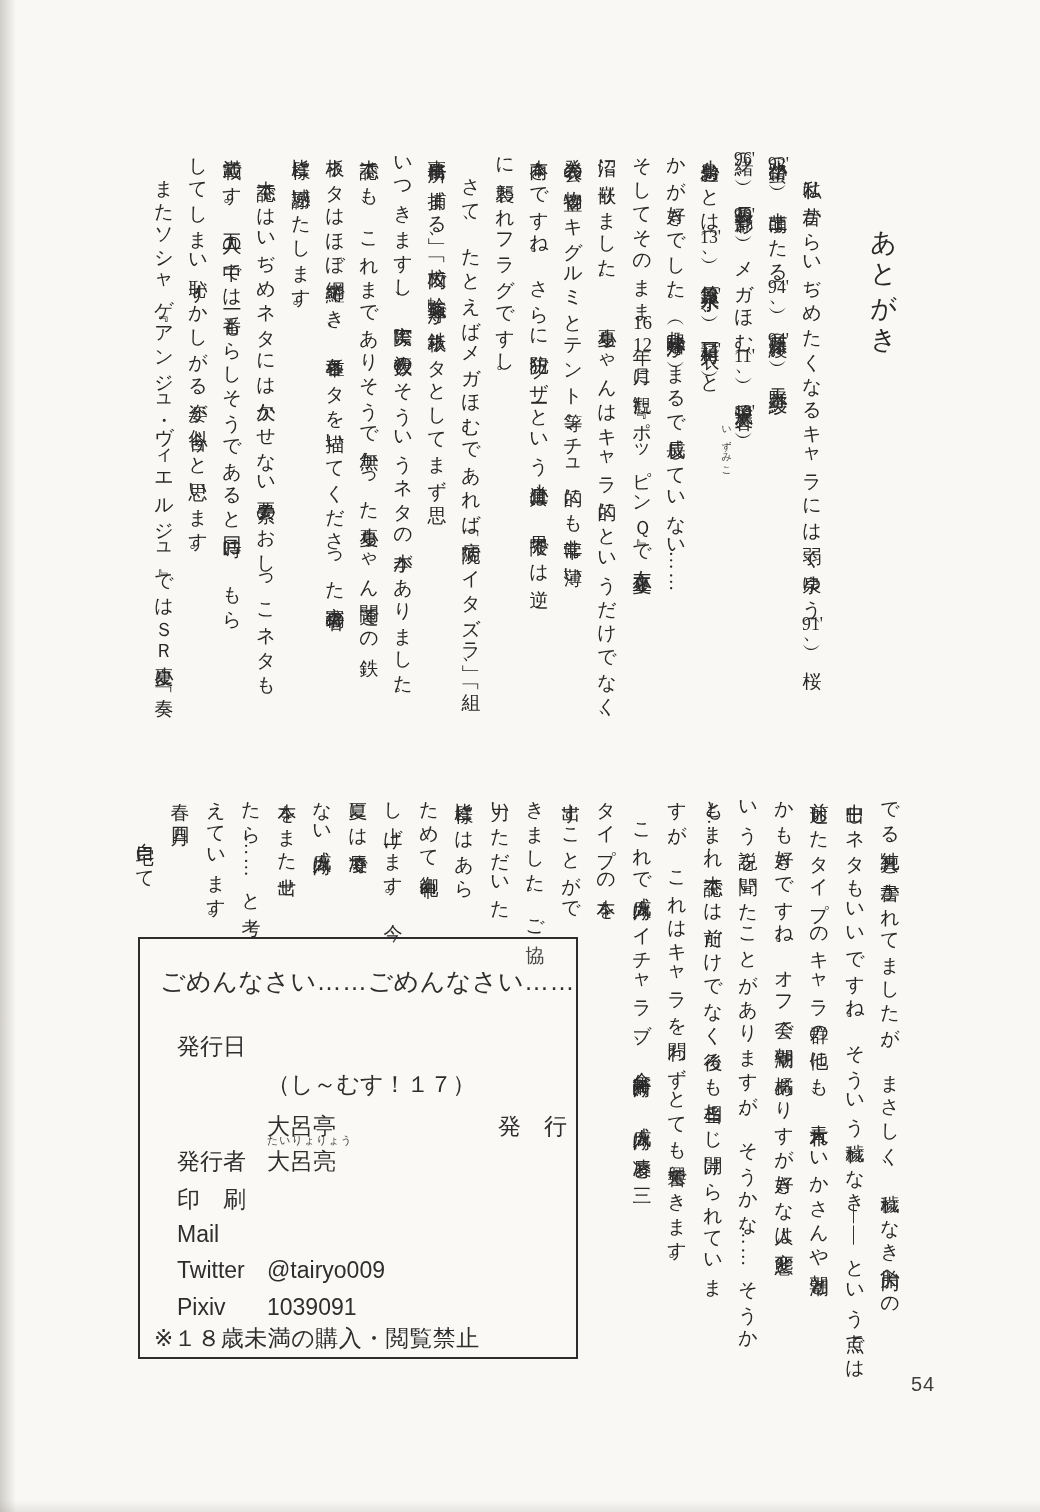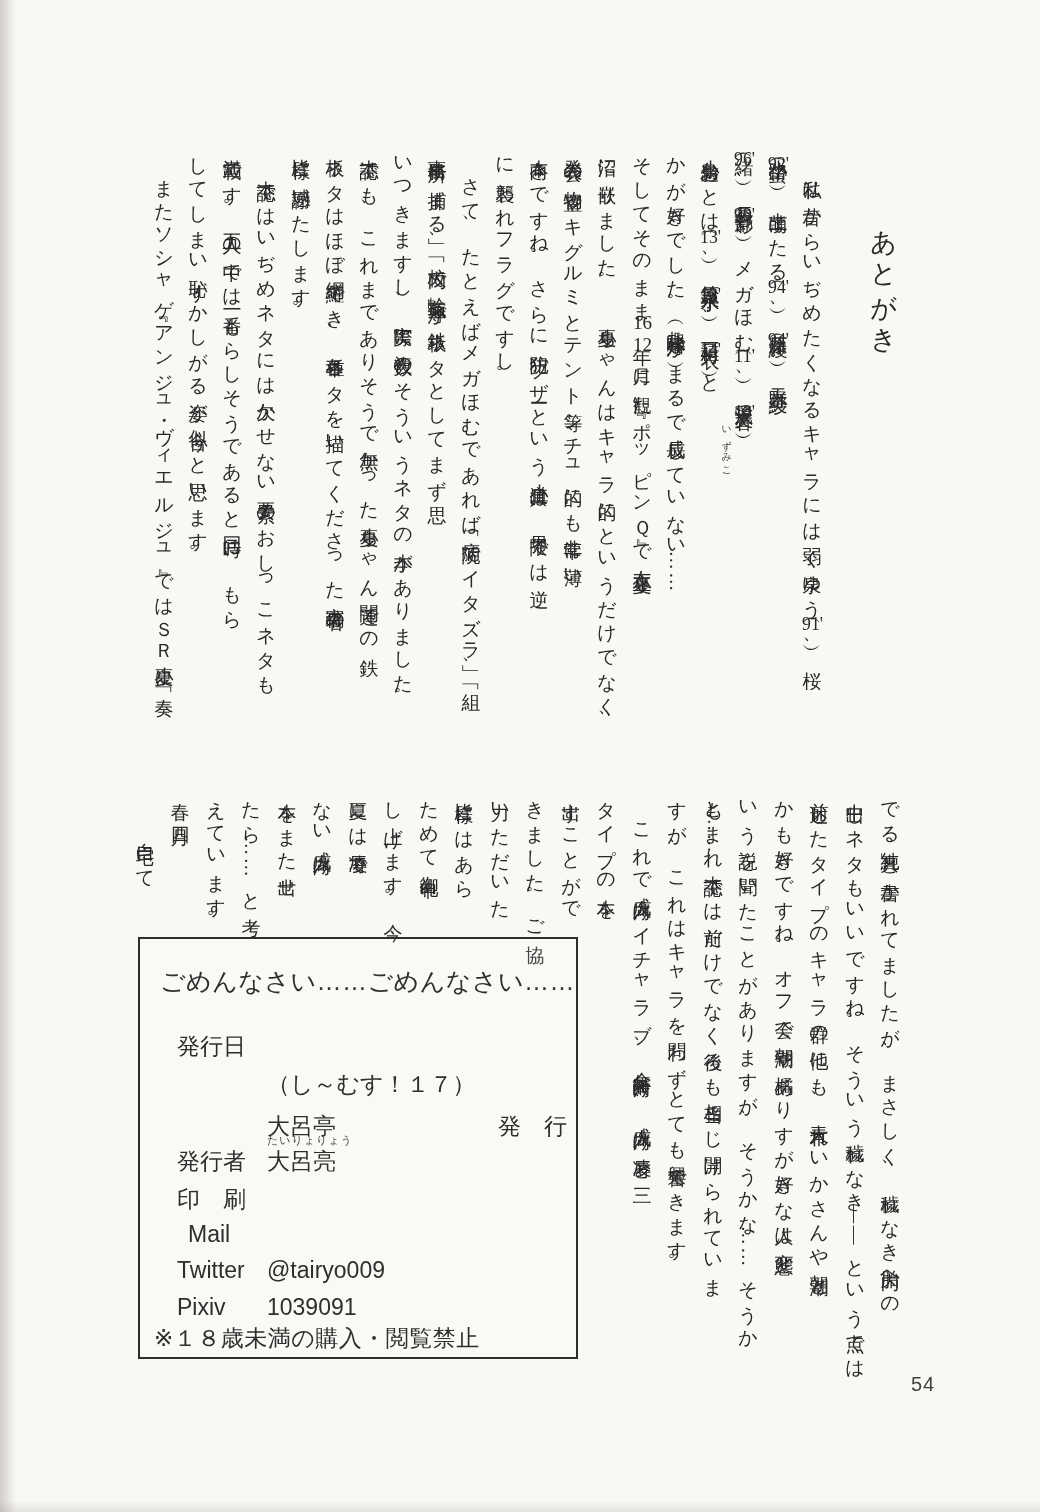--- a/index.html
+++ b/index.html
@@ -85,21 +85,21 @@
   <div class="furi-v">いずみこ</div>
 
   <div class="colophon">
     <div class="apology">ごめんなさい……ごめんなさい……</div>
     <div id="colophon-rows">
         <div class="crow" style="top: 92px;"><span class="clabel">発行日</span></div>
         <div class="crow" style="top: 130px;"><span class="clabel"></span><span class="cvalue">（し～むす！１７）</span></div>
         <div class="crow" style="top: 172px; text-align: right;"><span class="clabel">発　行</span><span class="cvalue">大呂亭</span></div>
         <div class="crow" style="top: 207px;"><span class="clabel">発行者</span><span class="cvalue">大呂亮</span><span class="furi-h" style="left: 90px; top: -13px; text-align: center;">たいりょりょう</span></div>
         <div class="crow" style="top: 245px;"><span class="clabel">印　刷</span></div>
-        <div class="crow" style="top: 282px; margin-left: 11px;"><span class="clabel">Mail</span></div>
+        <div class="crow" style="top: 282px;"><span class="clabel">Mail</span></div>
         <div class="crow" style="top: 318px;"><span class="clabel">Twitter</span><span class="cvalue">@tairyo009</span></div>
         <div class="crow" style="top: 355px;"><span class="clabel">Pixiv</span><span class="cvalue">1039091</span></div>
       </div>
     <div class="notice">※１８歳未満の購入・閲覧禁止</div>
   </div>
 
   <div class="pagenum">54</div>
 </div>
 
 </body></html>

